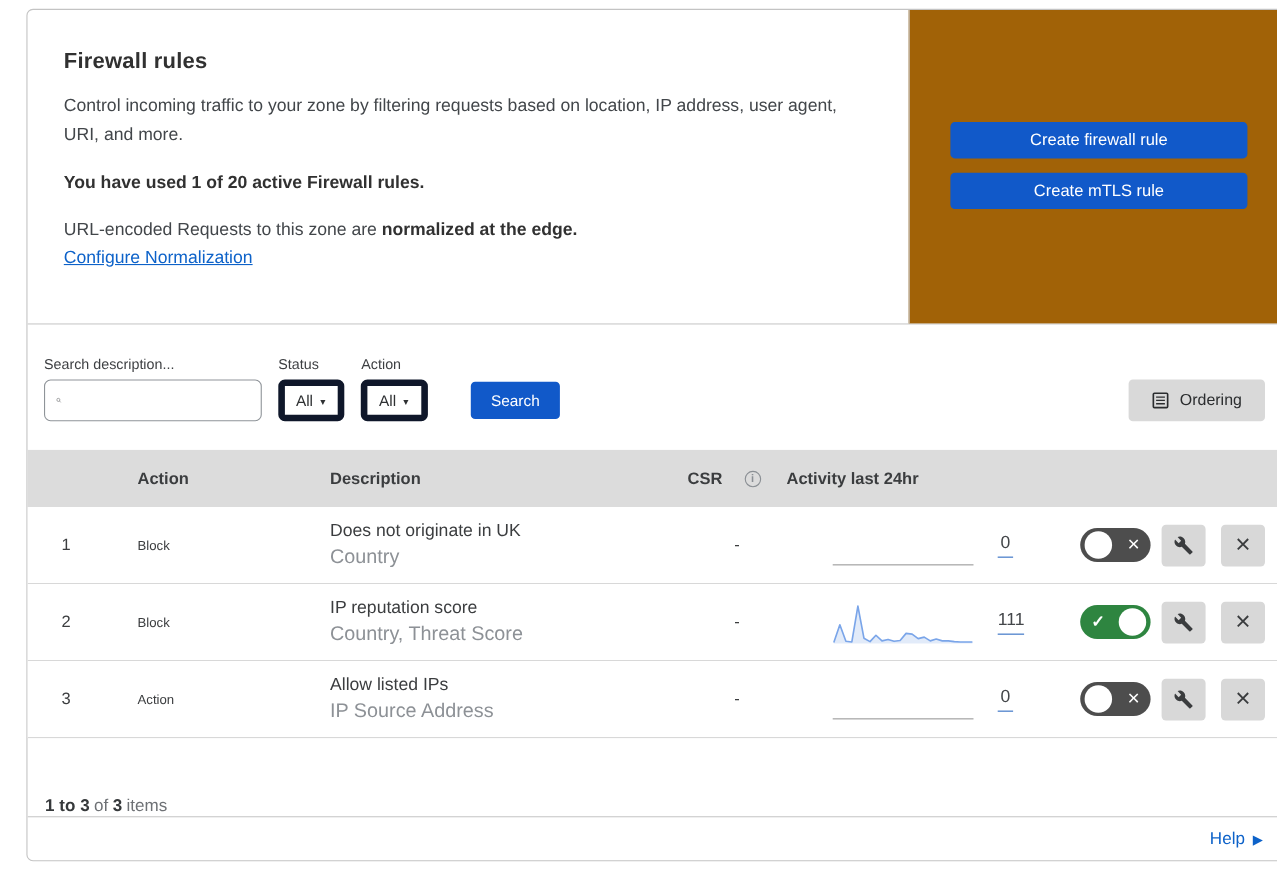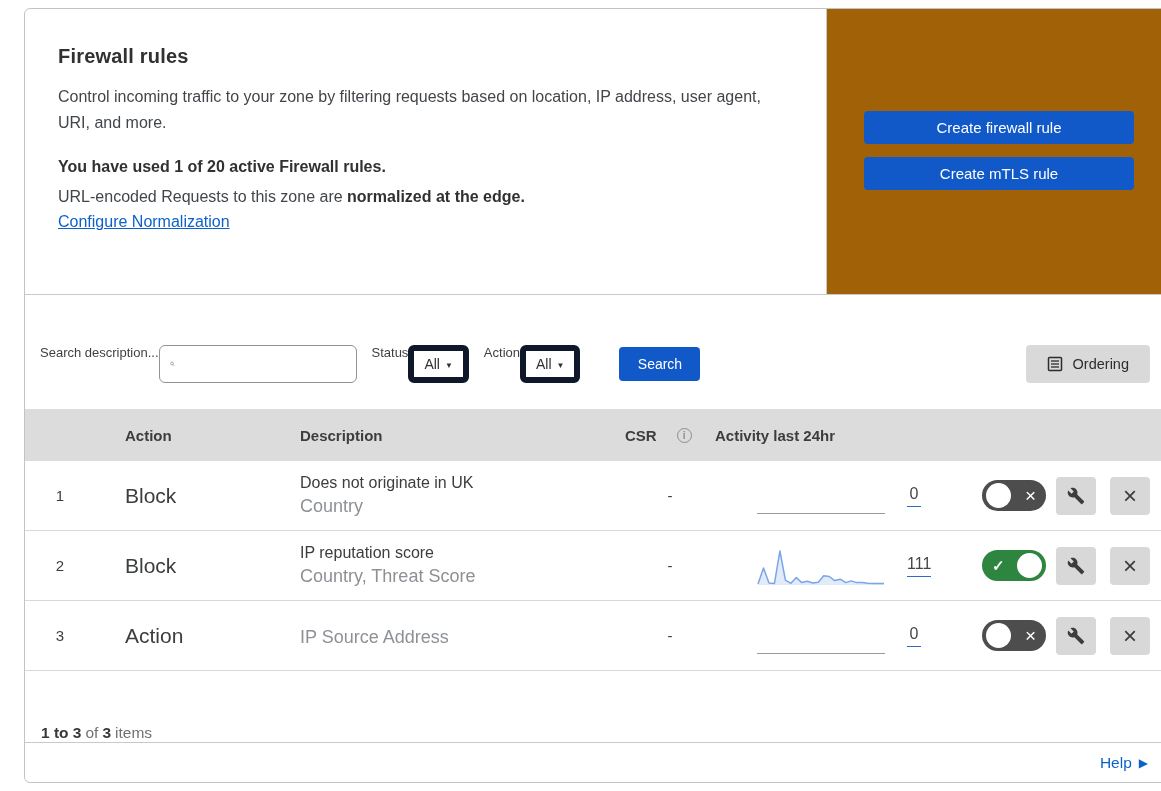--- a/index.html
+++ b/index.html
@@ -11,37 +11,37 @@
     background:#ffffff; border:1px solid #c3c3c3; border-radius:6px;
     overflow:hidden; display:flex; flex-direction:column;
   }
 
   
   .top-section { display:flex; height:286px; border-bottom:1px solid #c9c9c9; flex:0 0 auto; }
   .top-left { flex:1 1 auto; padding:36px 40px 0 33px; }
   .page-title { font-size:20px; font-weight:700; color:#313131; margin-bottom:16px; letter-spacing:.2px; }
   .desc-text { font-size:16px; color:#42464a; line-height:26px; max-width:720px; }
   .usage-text { font-size:16px; font-weight:700; color:#313131; margin-top:22px; }
-  .norm-text { font-size:16px; color:#42464a; margin-top:12px; }
+  .norm-text { font-size:16px; color:#42464a; margin-top:25px; }
   .norm-text b { color:#313131; }
   .norm-link { display:inline-block; margin-top:7px; font-size:16px; color:#0d62c9; text-decoration:underline; cursor:pointer; }
 
   .top-right {
     width:343px; flex:0 0 auto; background:#a16207; border-left:1px solid #c9c9c9;
     padding:102px 35px 0 37px; display:flex; flex-direction:column; gap:13px;
   }
   .btn-primary {
     background:#1159c9; color:#ffffff; border:none; border-radius:4px;
     font-family:"Liberation Sans", sans-serif; font-size:15px;
     height:33px; width:100%; cursor:pointer;
   }
 
   
   .filter-bar { display:flex; align-items:flex-end; padding:0 19px 26px 15px; height:114px; flex:0 0 auto; }
-  .f-group { display:flex; margin-right:15px; }
+  .f-group { display:flex; flex-direction:column; margin-right:15px; }
   .f-label { font-size:13px; color:#3d3f42; margin-bottom:7px; }
   .search-box {
     width:198px; height:38px; border:1px solid #8f9499; border-radius:6px;
     display:flex; align-items:center; padding-left:10px; background:#fff;
   }
   .search-box input { border:none; outline:none; flex:1; height:100%; font-size:14px; background:transparent; font-family:"Liberation Sans",sans-serif; }
   .dropdown {
     height:38px; border:6px solid #0f172a; border-radius:6px; background:#fff;
     display:flex; align-items:center; justify-content:center; gap:5px;
     padding:0 10px; font-size:14px; color:#2f3133; cursor:pointer;
@@ -57,21 +57,21 @@
   
   .row-grid { display:grid; grid-template-columns:100px 175px 325px 90px 1fr; align-items:center; }
   .thead { height:52px; background:#dcdcdc; font-size:15px; font-weight:700; color:#3b3d3f; flex:0 0 auto; }
   .csr-head { display:flex; align-items:center; gap:20px; }
   .info-icon {
     width:15px; height:15px; border:1px solid #8a8f94; border-radius:50%; color:#8a8f94;
     font-size:10px; font-style:normal; display:inline-flex; align-items:center; justify-content:center;
   }
   .trow { height:70px; border-bottom:1px solid #d8d8d8; background:#fff; }
   .cell-num { font-size:15px; color:#3b3d3f; text-align:center; width:70px; }
-  .cell-action { font-size:21px; color:#3b3d3f; }
+  .cell-action { font-size:12px; color:#3b3d3f; }
   .cell-desc .d-main { font-size:16px; color:#3b3d3f; }
   .cell-desc .d-sub { font-size:18px; color:#8d9196; margin-top:4px; }
   .cell-csr { font-size:15px; color:#3b3d3f; text-align:center; }
   .cell-activity { display:flex; align-items:center; padding-right:19px; }
   .spark-wrap { width:128px; height:46px; margin-left:42px; position:relative; flex:0 0 auto; }
   .flatline { position:absolute; left:0; right:0; bottom:5px; border-bottom:1px solid #9a9a9a; }
   .spark-svg { width:128px; height:46px; display:block; }
   .spark-area { fill:rgba(150,182,233,0.28); stroke:none; }
   .spark-line { fill:none; stroke:#7aa5e9; stroke-width:1.5; stroke-linejoin:round; }
   .count-link {
@@ -225,20 +225,21 @@
       <button class="icon-btn delete">
           <span>×</span>
         </button>
     </div>
   </div>
 
   <div class="trow row-grid">
     <div class="cell-num">3</div>
     <div class="cell-action">Action</div>
     <div class="cell-desc">
+      <div class="d-main">Allow listed IPs</div>
       <div class="d-sub">IP Source Address</div>
     </div>
     <div class="cell-csr">-</div>
     <div class="cell-activity">
       <div class="spark-wrap">
           <div class="flatline"></div>
         </div>
       <a class="count-link">0</a>
       <div class="toggle off">
         <span class="knob"></span>

